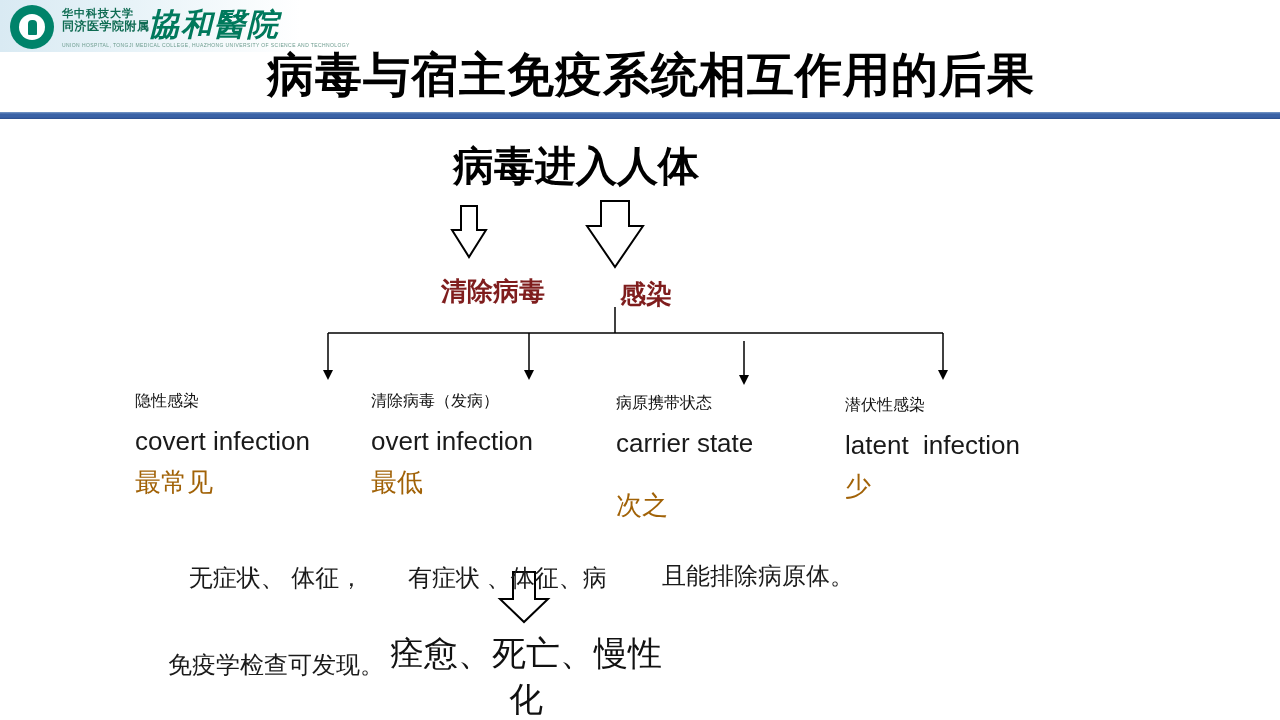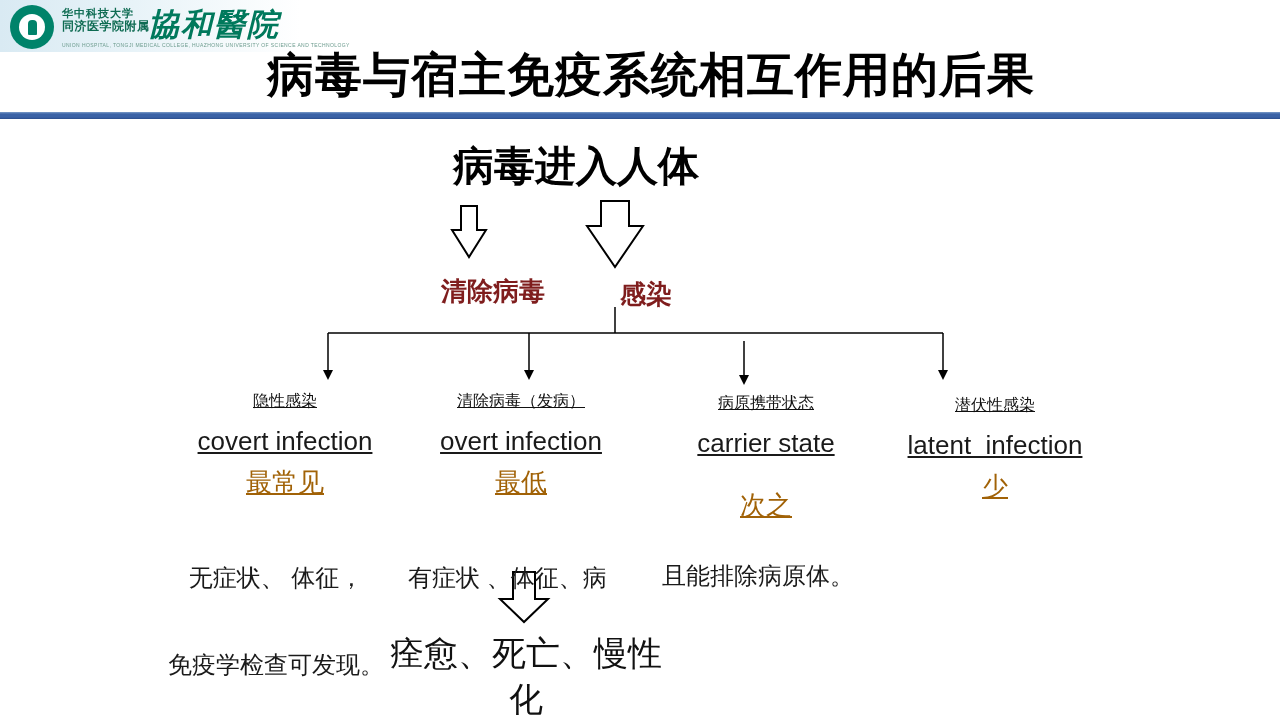--- a/index.html
+++ b/index.html
@@ -31,21 +31,21 @@
   .divider{left:0;top:112px;width:1280px;height:7px;
     background:linear-gradient(to bottom,#7b9cc9 0%,#3a62a6 30%,#3a62a6 72%,#2b4d8c 100%);}
 
   
   .root-label{left:376px;top:139px;width:400px;text-align:center;
     font-size:41px;font-weight:bold;color:#000;}
   .branch{font-size:26px;font-weight:bold;color:#7f1d1d;text-align:right;font-family:Liberation Mono, monospace;}
   .branch.clear{left:385px;top:274px;width:160px;}
   .branch.infect{left:552px;top:277px;width:120px;}
 
-  .col{text-align:center;width:300px;text-decoration:underline;}
+  .col{width:300px;}
   .col-en{font-size:26px;color:#1a1a1a;white-space:pre;}
   .col-freq{font-size:26px;color:#a16207;}
   .desc{font-size:24px;line-height:29px;color:#1a1a1a;text-align:center;white-space:pre;}
 
   .result-label{left:376px;top:631px;width:300px;text-align:center;font-size:34px;color:#111;}
 
   svg.overlay{left:0;top:0;width:1280px;height:720px;pointer-events:none;}
 </style>
 </head>
 <body>

